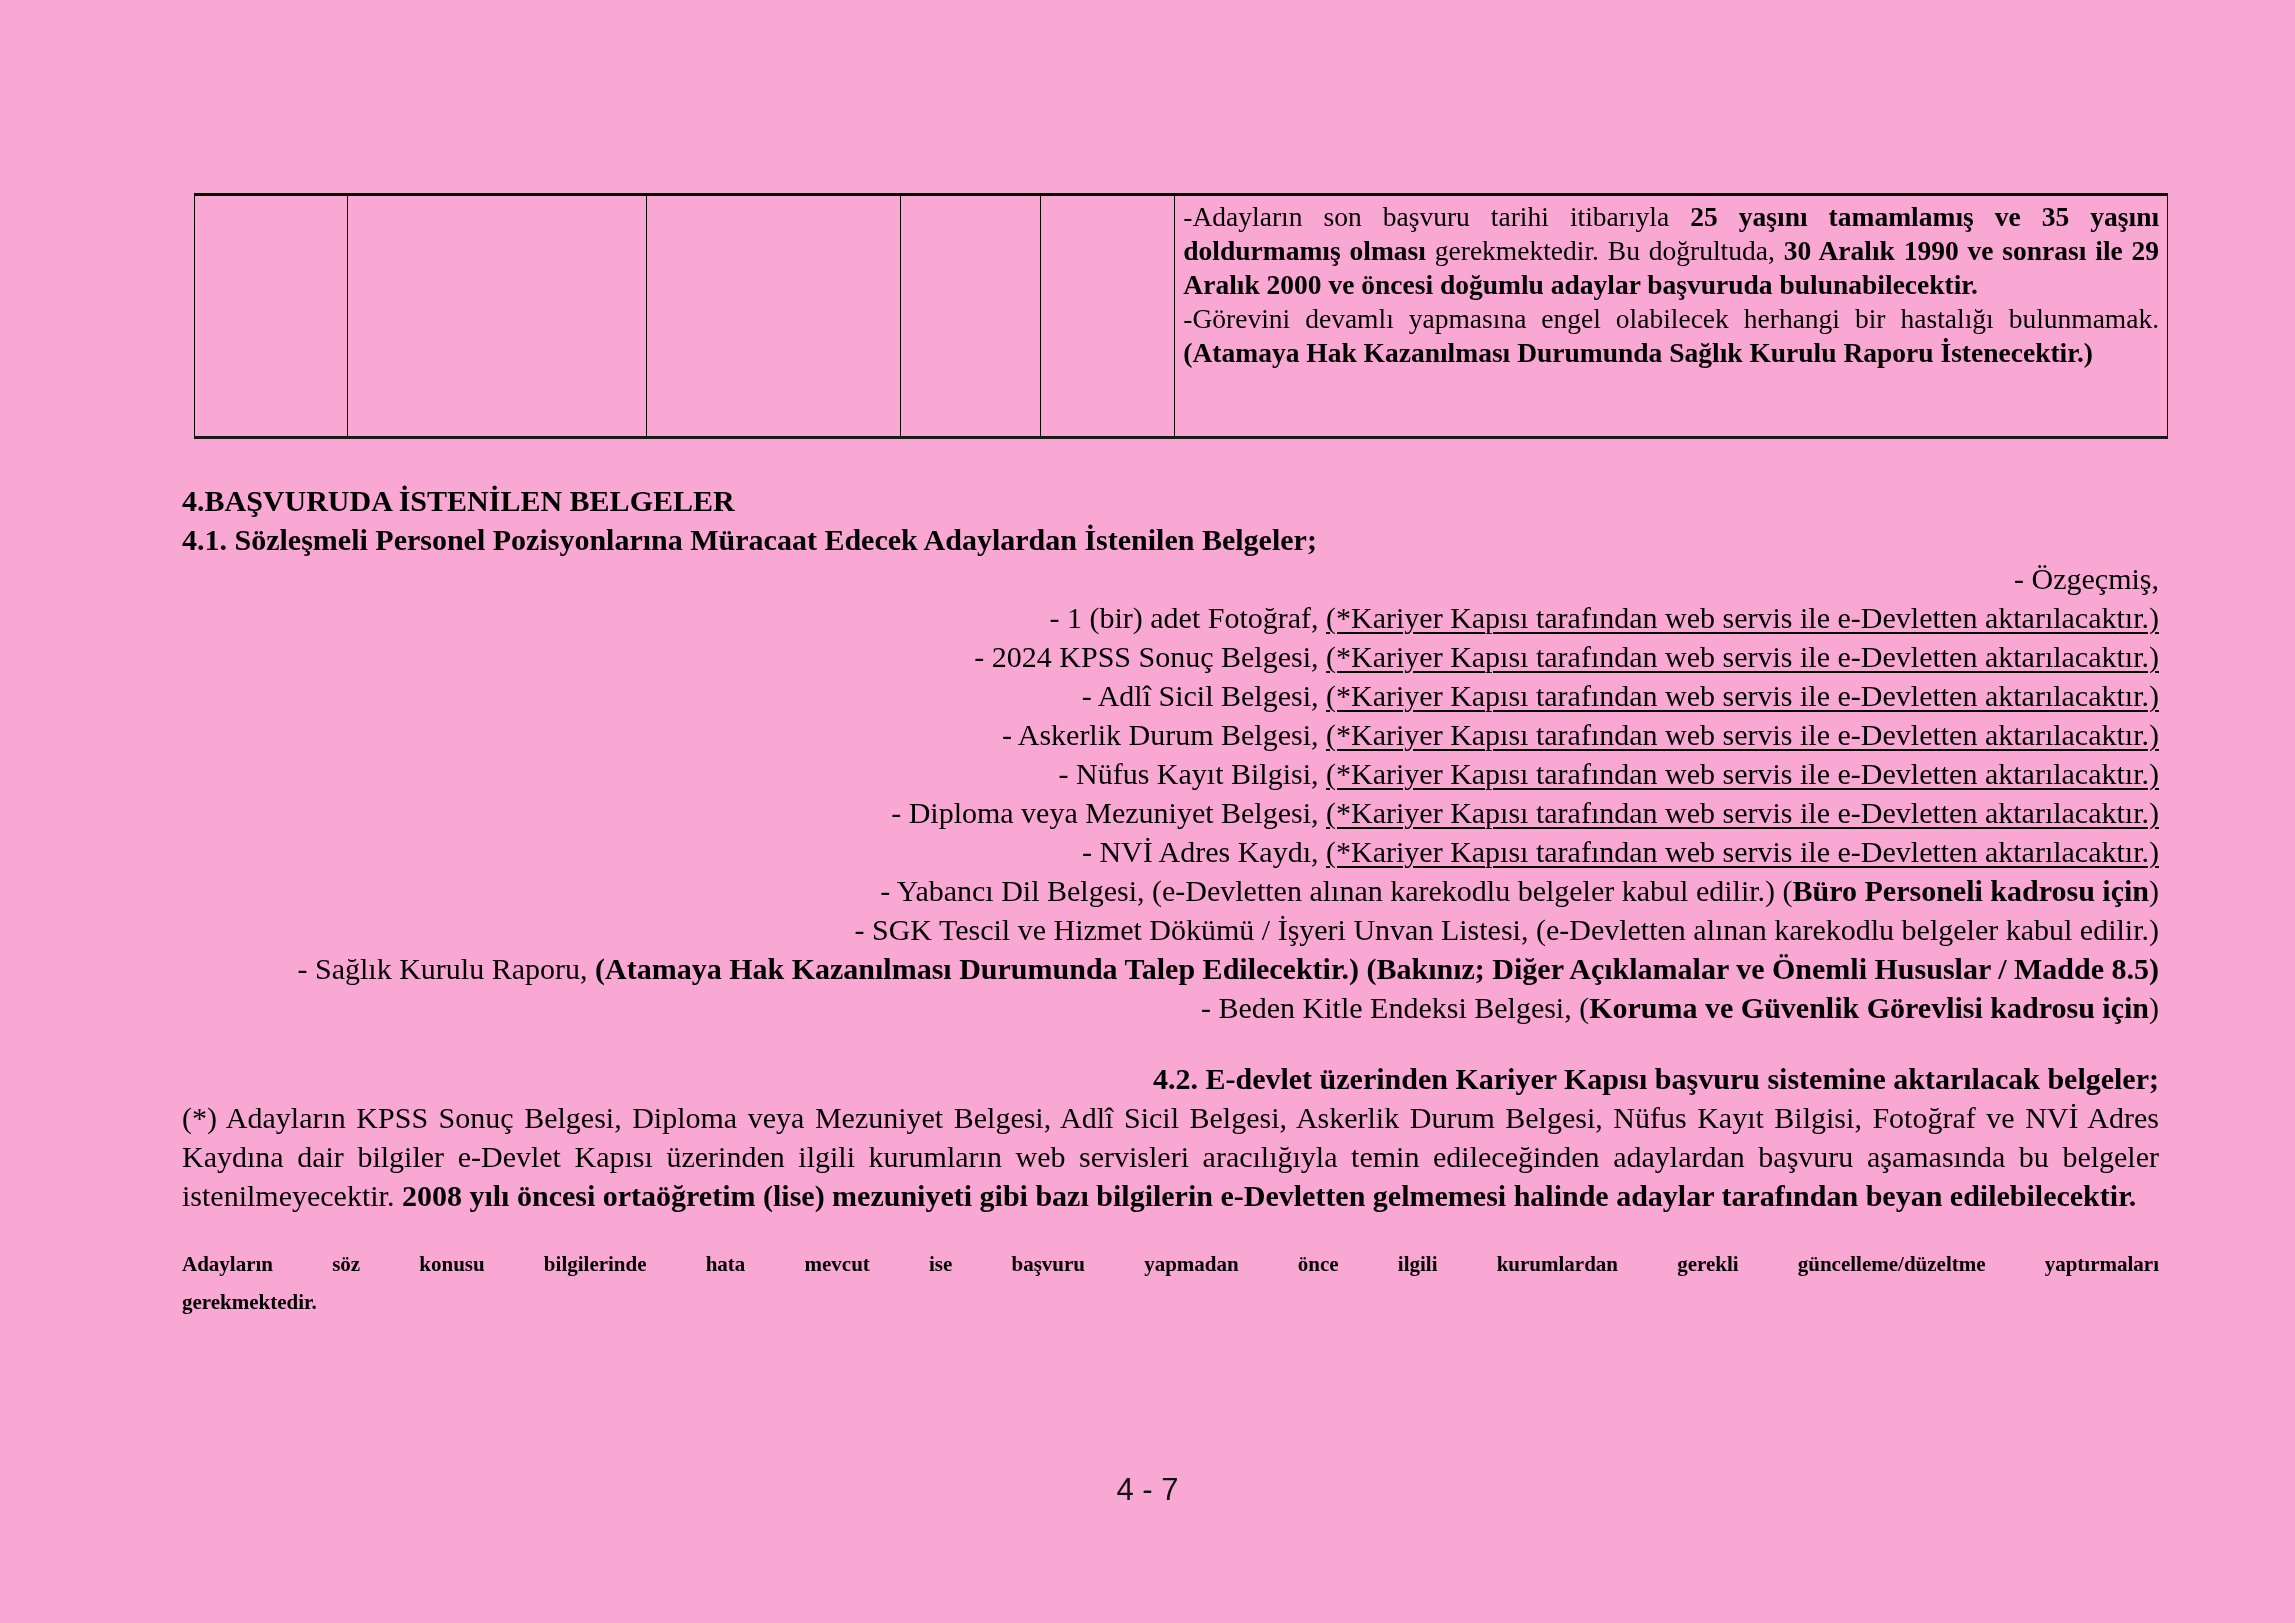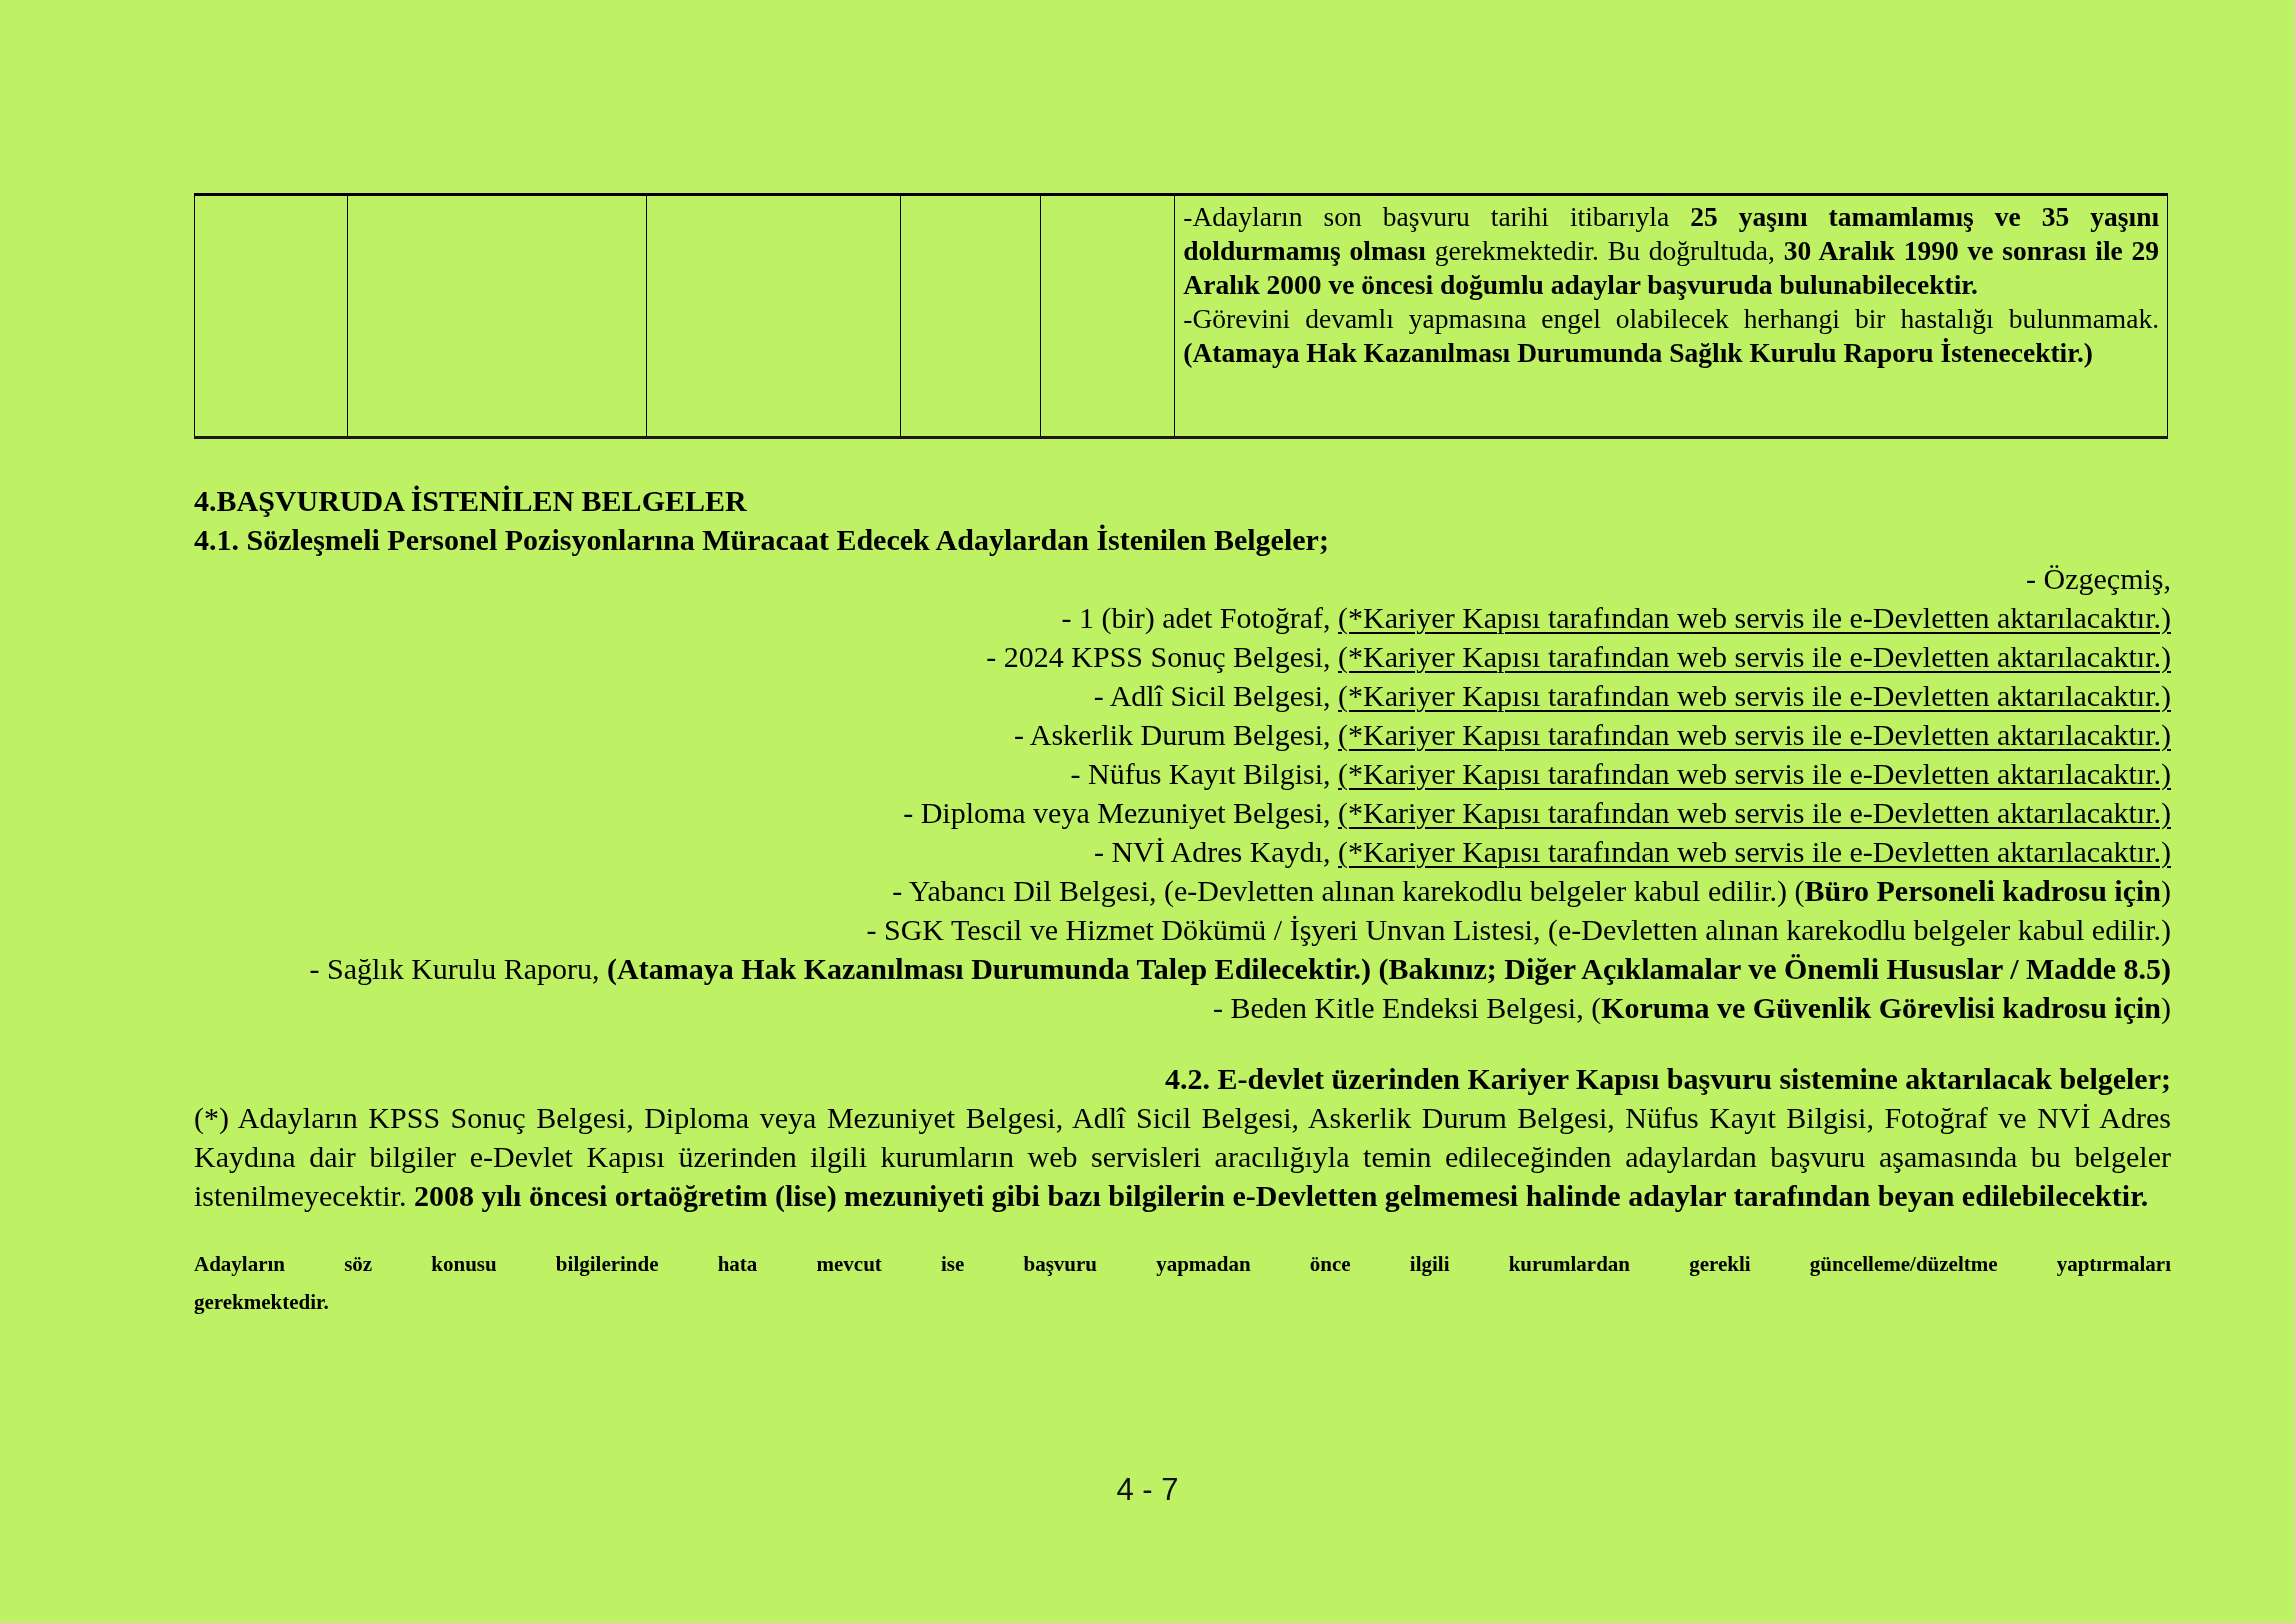--- a/index.html
+++ b/index.html
@@ -1,20 +1,20 @@
 <!DOCTYPE html>
 <html style="font-size:10.5px"><head>
 <meta charset="utf-8">
 <style>
   html,body { margin:0; padding:0; background:#ffffff; }
   .page {
     position:relative;
     width:2295px;
     height:1623px;
-    background:#bef264;
+    background:#f9a8d4;
     color:#000;
     font-family:"Liberation Serif", serif;
     overflow:hidden;
   }
 
   
   .doc-table {
     position:absolute;
     left:194px;
     top:193px;
@@ -33,21 +33,21 @@
   td.req-cell {
     padding:3.9px 7.9px 3.9px 7.9px;
     font-size:27.5px;
     line-height:34px;
     text-align:justify;
   }
 
   
   .content {
     position:absolute;
-    left:194px;
+    left:182px;
     top:481px;
     width:1977px;
     font-size:30px;
     line-height:39px;
   }
   .heading { font-weight:bold; }
   .list-line { text-align:right; }
   .sec42-heading { font-weight:bold; margin-top:32px;text-align:right; }
   .para-justify { text-align:justify; }
   .notice { margin-top:30px; font-size:21px; line-height:38px; }

